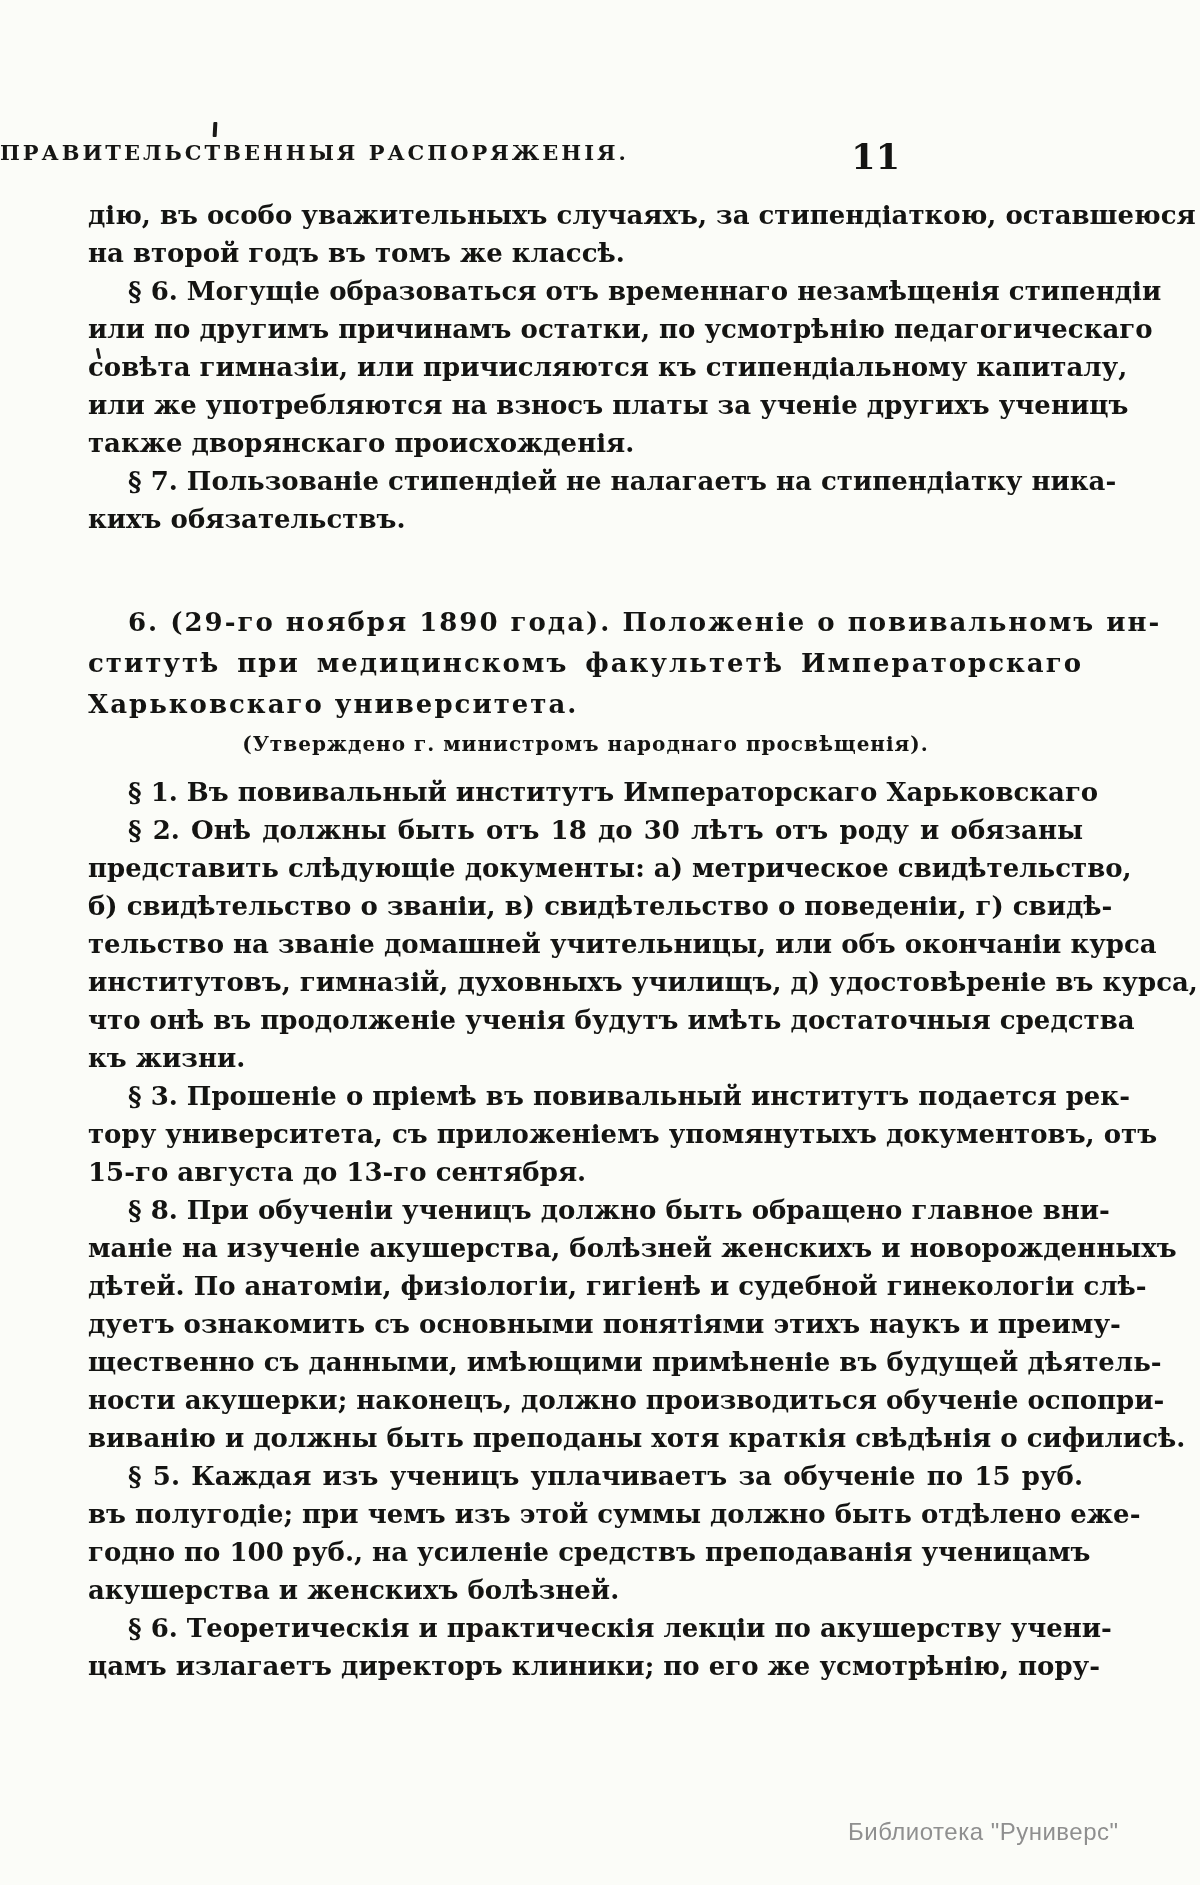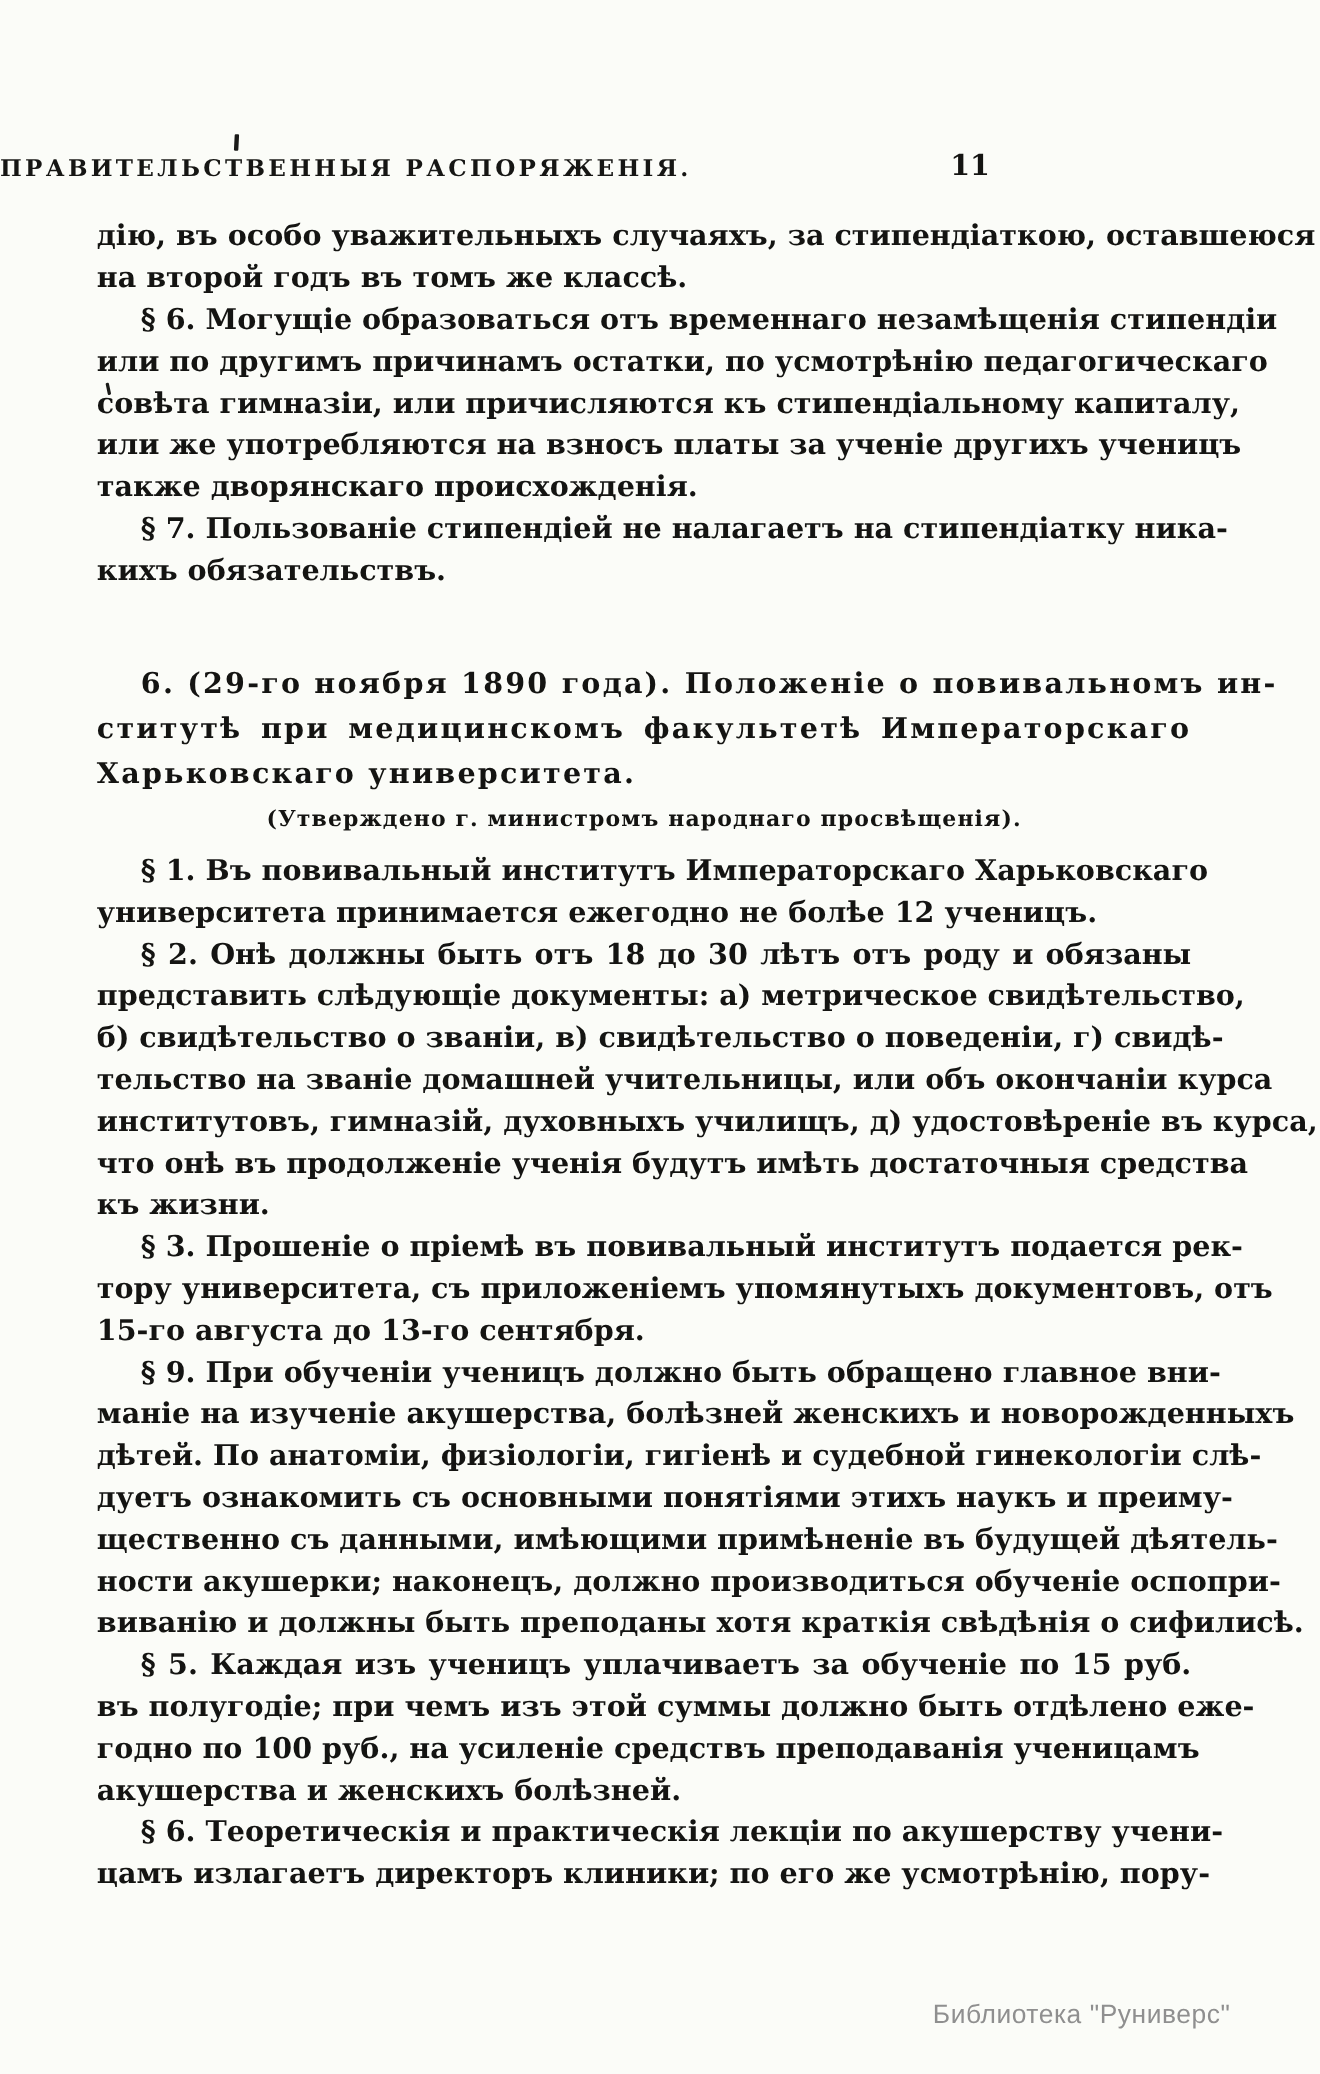--- a/index.html
+++ b/index.html
@@ -23,21 +23,21 @@
     text-align: left;
     font-size: 21px;
     font-weight: bold;
     letter-spacing: 3px;
     color: #161614;
   }
   .page-number {
     position: absolute;
     top: -4px;
     right: 300px;
-    font-size: 26px;
+    font-size: 35px;
     font-weight: bold;
   }
   .page-body {
     position: absolute;
     top: 196px;
     left: 88px;
     width: 995px;
     font-size: 26px;
     font-weight: bold;
     line-height: 38px;
@@ -121,38 +121,37 @@
       <div class="para heading indent">
         <div class="line">6. (29-го ноября 1890 года). Положеніе о повивальномъ ин-</div>
         <div class="line">ститутѣ при медицинскомъ факультетѣ Императорскаго</div>
         <div class="line last">Харьковскаго университета.</div>
       </div>
       <div class="para subheading">
         <div class="line last">(Утверждено г. министромъ народнаго просвѣщенія).</div>
       </div>
       <div class="para body after-subheading indent">
         <div class="line">§ 1. Въ повивальный институтъ Императорскаго Харьковскаго</div>
-        <div class="line last">университета принимается ежегодно не болѣе 12 ученицъ.</div>
       </div>
       <div class="para body indent">
         <div class="line">§ 2. Онѣ должны быть отъ 18 до 30 лѣтъ отъ роду и обязаны</div>
         <div class="line">представить слѣдующіе документы: а) метрическое свидѣтельство,</div>
         <div class="line">б) свидѣтельство о званіи, в) свидѣтельство о поведеніи, г) свидѣ-</div>
         <div class="line">тельство на званіе домашней учительницы, или объ окончаніи курса</div>
         <div class="line">институтовъ, гимназій, духовныхъ училищъ, д) удостовѣреніе въ курса,</div>
         <div class="line">что онѣ въ продолженіе ученія будутъ имѣть достаточныя средства</div>
         <div class="line last">къ жизни.</div>
       </div>
       <div class="para body indent">
         <div class="line">§ 3. Прошеніе о пріемѣ въ повивальный институтъ подается рек-</div>
         <div class="line">тору университета, съ приложеніемъ упомянутыхъ документовъ, отъ</div>
         <div class="line last">15-го августа до 13-го сентября.</div>
       </div>
       <div class="para body indent">
-        <div class="line">§ 9. При обученіи ученицъ должно быть обращено главное вни-</div>
+        <div class="line">§ 8. При обученіи ученицъ должно быть обращено главное вни-</div>
         <div class="line">маніе на изученіе акушерства, болѣзней женскихъ и новорожденныхъ</div>
         <div class="line">дѣтей. По анатоміи, физіологіи, гигіенѣ и судебной гинекологіи слѣ-</div>
         <div class="line">дуетъ ознакомить съ основными понятіями этихъ наукъ и преиму-</div>
         <div class="line">щественно съ данными, имѣющими примѣненіе въ будущей дѣятель-</div>
         <div class="line">ности акушерки; наконецъ, должно производиться обученіе оспопри-</div>
         <div class="line">виванію и должны быть преподаны хотя краткія свѣдѣнія о сифилисѣ.</div>
       </div>
       <div class="para body indent">
         <div class="line">§ 5. Каждая изъ ученицъ уплачиваетъ за обученіе по 15 руб.</div>
         <div class="line">въ полугодіе; при чемъ изъ этой суммы должно быть отдѣлено еже-</div>

